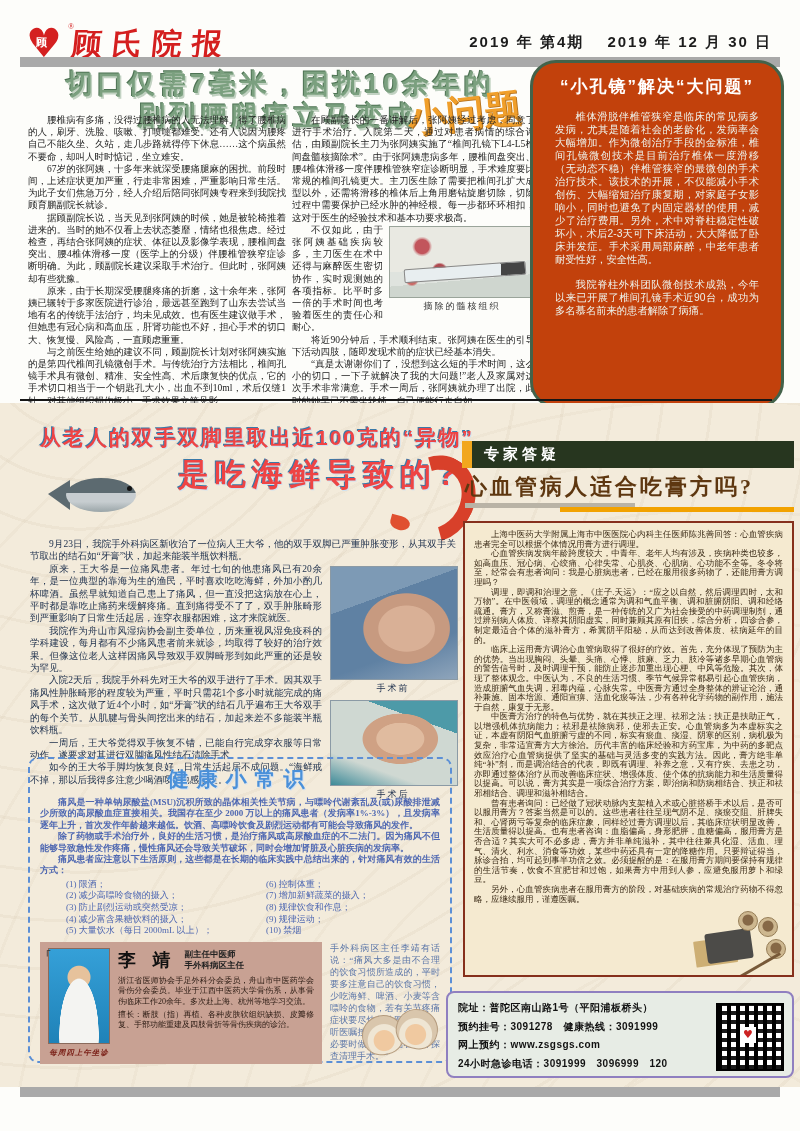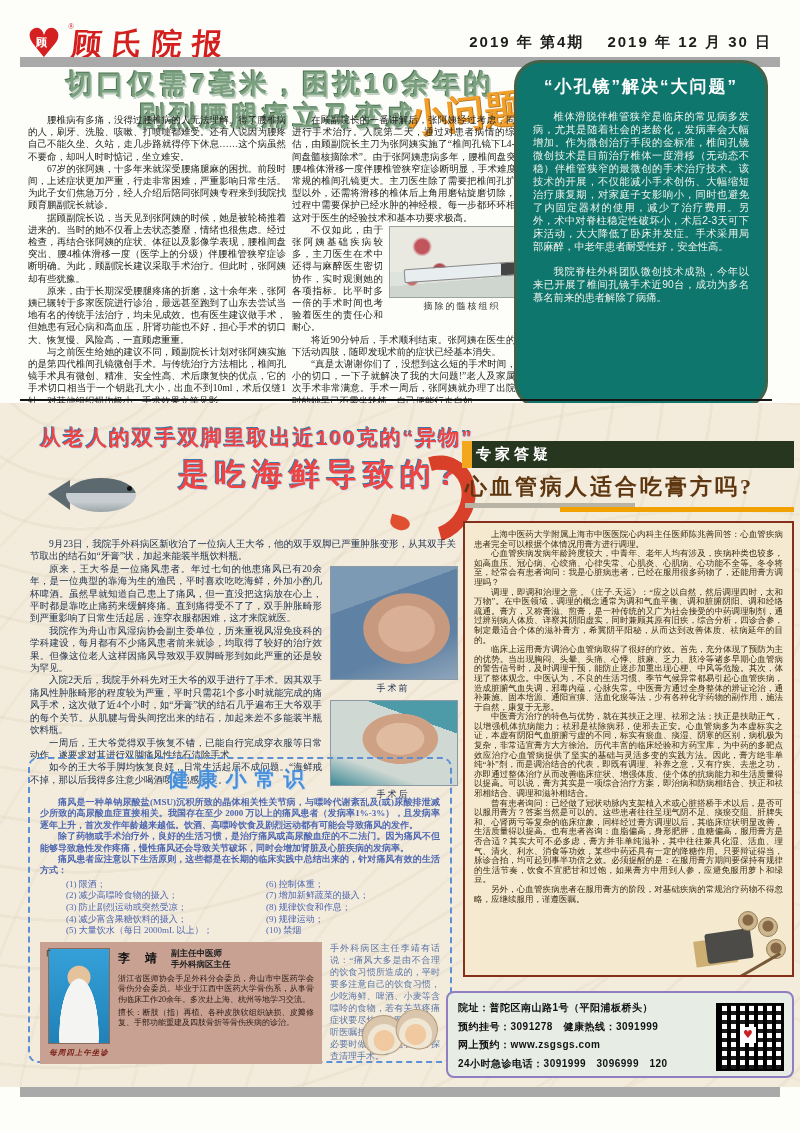--- a/index.html
+++ b/index.html
@@ -25,21 +25,21 @@
   .col2{left:292px;top:114px;width:243px;height:284px;}
   .fig-tissue{float:right;width:146px;margin:2px 0 2px 6px;}
   .fig-tissue .ph{width:146px;height:70px;border:1px solid #9aa49a;background:
      radial-gradient(circle at 22% 28%,#c2555c 0 7px,rgba(194,85,92,.55) 8px,transparent 10px),
      radial-gradient(circle at 34% 62%,#b04a50 0 6px,transparent 8px),
      radial-gradient(circle at 15% 75%,#c96a66 0 5px,transparent 7px),
      linear-gradient(175deg,#e9e9e2 0 55%,#dfe3de 55% 72%,#cfd6cf 72% 100%);position:relative;overflow:hidden;}
   .fig-tissue .ph:after{content:"";position:absolute;left:14px;top:38px;width:120px;height:12px;background:linear-gradient(90deg,#e8eef0 0 80%,#444 80% 100%);border:1px solid #888;border-radius:2px;transform:rotate(-4deg);}
   .figcap{font-size:9px;text-align:center;margin-top:2px;color:#333;letter-spacing:2px;}
   
-  .greenbox{left:514px;top:60px;width:254px;height:348px;background:#0f766e;border:3px solid #43624a;border-radius:26px;box-sizing:border-box;padding:12px 4px;color:#eef3ec;}
+  .greenbox{left:530px;top:60px;width:254px;height:348px;background:#c2410c;border:3px solid #43624a;border-radius:26px;box-sizing:border-box;padding:12px 10px;color:#eef3ec;}
   .greenbox h2{margin:0 0 8px 0;text-align:center;font-size:17px;letter-spacing:2px;font-family:"Liberation Sans",sans-serif;color:#ffffff;}
   .greenbox p{margin:12px;font-size:10.3px;line-height:13px;text-align:justify;text-indent:2em;font-family:"Liberation Sans",sans-serif;}
   .sep-line{position:absolute;left:20px;top:399px;width:752px;height:2px;background:#161616;}
   
   .paper{left:0;top:403px;width:800px;height:684px;background:#f3ebdb;
      background-image:repeating-radial-gradient(circle at 10% -10%,transparent 0 46px,rgba(186,166,136,.10) 46px 49px),
                       repeating-radial-gradient(circle at 90% 120%,transparent 0 52px,rgba(186,166,136,.08) 52px 55px);}
   
   .hl-blue{font-family:"Liberation Sans",sans-serif;font-weight:bold;color:#ef4444;text-shadow:1px 1px 0 #cfe3f2,-1px -1px 0 #3a79a8;letter-spacing:2px;}
   .a2h1{left:40px;top:424px;font-size:21px;}
@@ -73,33 +73,33 @@
   .doccard .corner{position:absolute;left:4px;top:3px;color:#333;font-size:10px;font-family:"DejaVu Sans Mono",monospace;}
   .doc-flex{display:flex;gap:8px;}
   .doc-photo-col{flex:0 0 62px;}
   .doc-photo{width:60px;height:94px;border:1px solid #8a6a5c;background:
      radial-gradient(ellipse at 50% 92%,#f4f4f2 0 46%,transparent 47%),
      radial-gradient(circle at 50% 30%,#e6c29c 0 11px,transparent 12px),
      linear-gradient(180deg,#35a0d8 0,#1f82b8 100%);}
   .doc-sched{font-size:7.5px;font-weight:bold;font-style:italic;color:#7a1f16;text-align:center;margin-top:4px;letter-spacing:1px;}
   .doc-main{flex:1;}
   .doc-name-row{display:flex;align-items:center;gap:8px;}
-  .doc-name{font-size:12px;font-weight:bold;letter-spacing:6px;color:#111;}
+  .doc-name{font-size:18px;font-weight:bold;letter-spacing:6px;color:#111;}
   .doc-titles{font-size:8.5px;font-weight:bold;color:#222;line-height:11px;}
   .doc-bio{font-size:8px;line-height:10.6px;color:#2a1a12;text-align:justify;margin-top:4px;}
   .doc-skill{font-size:8px;line-height:10.6px;color:#2a1a12;text-align:justify;margin-top:2px;}
   .doc-quote{flex:1;font-size:9px;line-height:12px;color:#5b76a8;text-align:justify;}
   .shells{position:absolute;right:10px;bottom:4px;width:78px;height:48px;}
   .shell{position:absolute;width:40px;height:38px;border-radius:50% 50% 46% 46%;background:radial-gradient(circle at 50% 65%,#f0c9a0 0 10px,#efe6d4 11px 16px,#d9c6ac 17px);border:1px solid #b49a7c;}
   .shell.s1{left:0;top:6px;transform:rotate(-12deg);}
   .shell.s2{left:34px;top:0;transform:rotate(14deg);}
   
   .expert-banner{left:462px;top:441px;width:332px;height:27px;background:#27361f;display:flex;align-items:center;}
   .expert-banner .notch{width:10px;height:27px;background:#f2a71e;}
-  .expert-banner .btxt{color:#fff;font-weight:bold;font-size:15px;letter-spacing:4px;margin-left:4px;font-family:"Liberation Sans",sans-serif;}
+  .expert-banner .btxt{color:#fff;font-weight:bold;font-size:15px;letter-spacing:4px;margin-left:12px;font-family:"Liberation Sans",sans-serif;}
   .expert-title{left:465px;top:472px;width:330px;font-size:22px;font-weight:bold;color:#5e3710;letter-spacing:3px;font-family:"Liberation Serif",serif;}
   .u-gray{left:465px;top:503px;width:170px;height:5px;background:#b9b3a6;}
   .u-orange{left:560px;top:507px;width:234px;height:5px;background:#f2a200;}
   .expertbox{left:463px;top:521px;width:331px;height:456px;border:2px solid #86301c;background:#f5ead0;box-sizing:border-box;padding:7px 9px;overflow:hidden;position:absolute;}
   .expertbox .etext{font-size:8.5px;line-height:9.6px;text-align:justify;color:#3a2a16;position:relative;z-index:2;}
   .expertbox .etext p{margin:0;text-indent:2em;}
   .e-decor{position:absolute;right:6px;bottom:4px;width:150px;height:54px;z-index:1;opacity:.9;}
   .e-book{position:absolute;right:34px;bottom:10px;width:46px;height:30px;background:#3a3a3a;border-radius:3px;transform:rotate(-8deg);box-shadow:-14px 4px 0 -2px #c9a96b;}
   .e-bowl{position:absolute;width:18px;height:18px;border-radius:50%;background:radial-gradient(circle at 50% 45%,#7a5a38 0 5px,#c9b289 6px);border:1px solid #8a7048;}
   .e-bowl.b1{right:8px;bottom:34px;}

